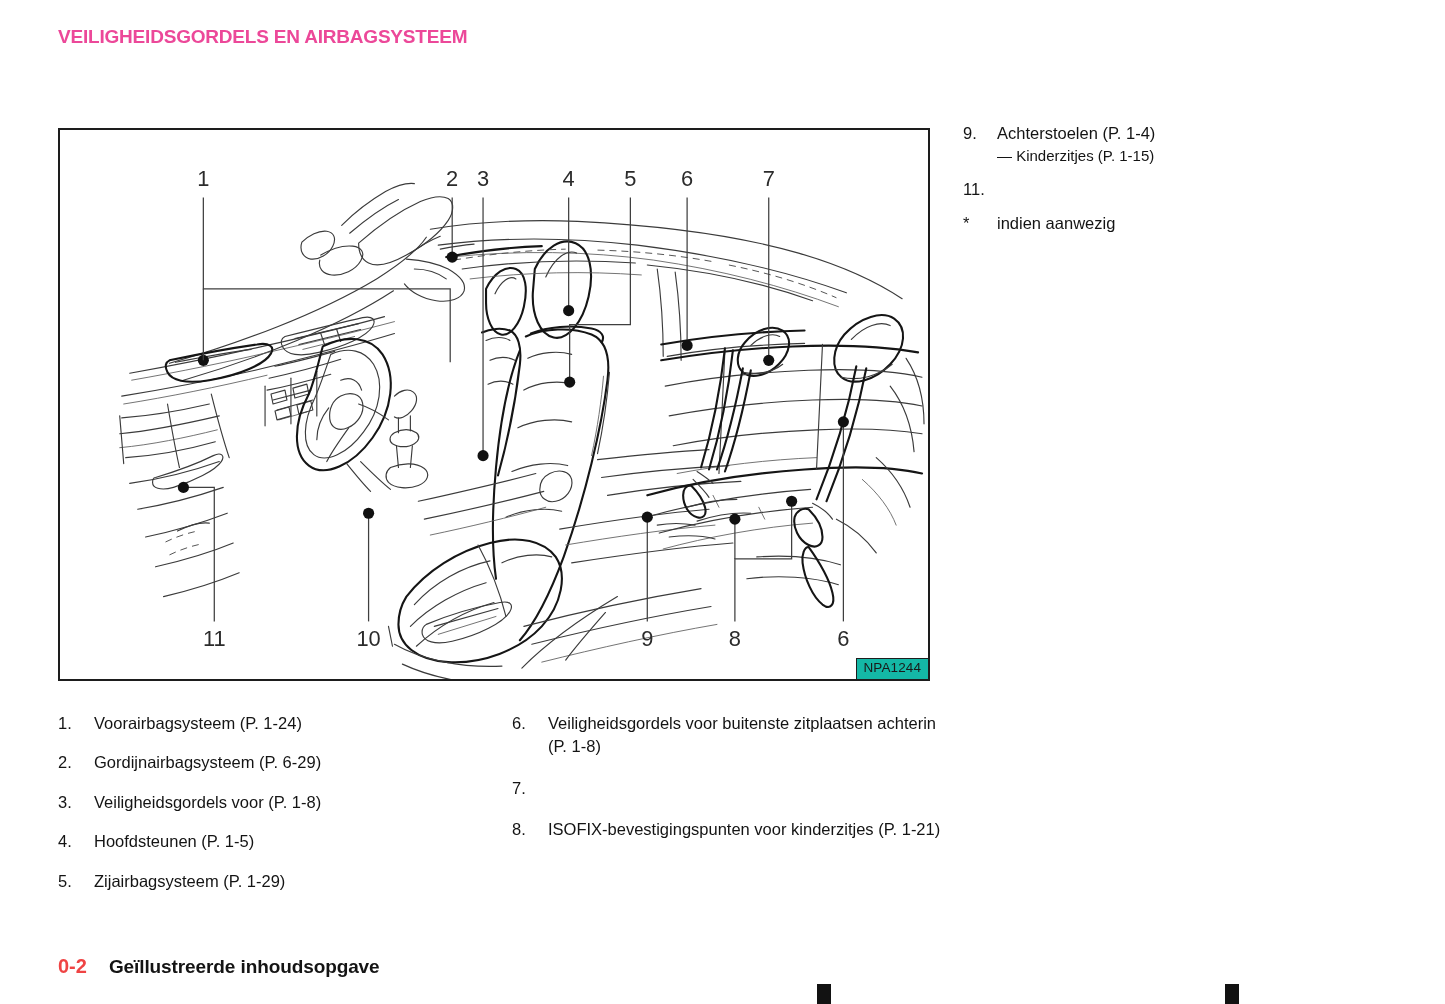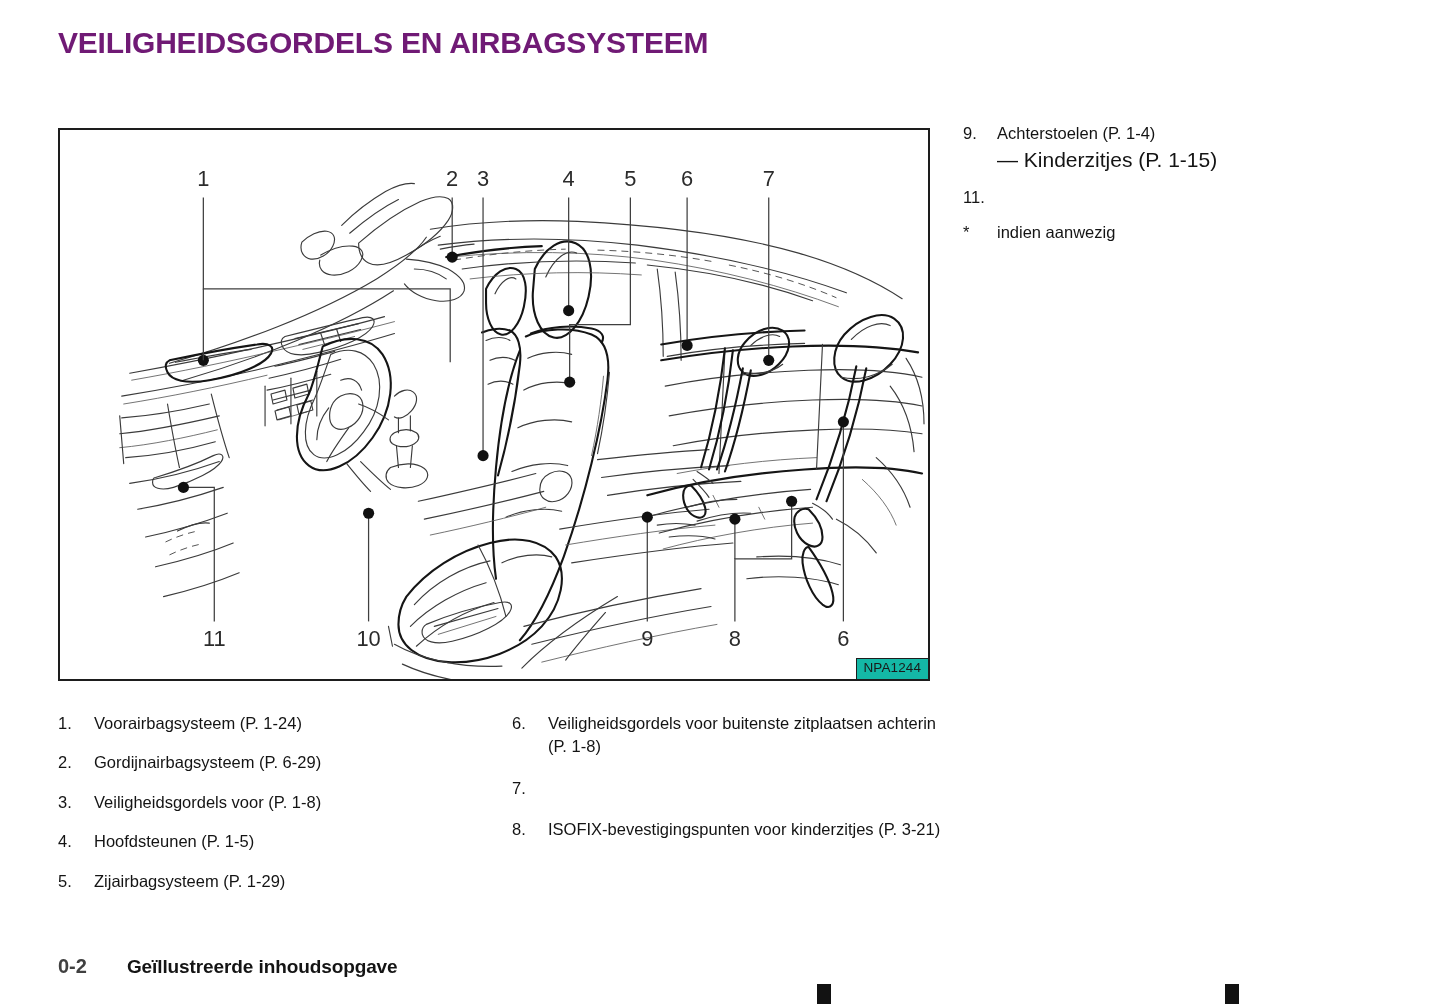--- a/index.html
+++ b/index.html
@@ -15,24 +15,24 @@
     font-family: "Liberation Sans", sans-serif;
     color: #1a1a1a;
     overflow: hidden;
   }
 
   
   .page-title {
     position: absolute;
     left: 58px;
     top: 26px;
-    font-size: 30px;
+    font-size: 19px;
     font-weight: bold;
     letter-spacing: -0.2px;
-    color: #701a75;
+    color: #ec4899;
     white-space: nowrap;
   }
 
   
   .figure-frame {
     position: absolute;
     left: 58px;
     top: 128px;
     width: 872px;
     height: 553px;
@@ -75,21 +75,21 @@
     font-size: 16.5px;
     line-height: 1.42;
     color: #141414;
   }
   .legend-text {
     font-size: 16.5px;
     line-height: 1.42;
     color: #141414;
   }
   .legend-sub {
-    font-size: 21px;
+    font-size: 15px;
     line-height: 1.42;
     color: #141414;
     display: block;
   }
 
   
   #legend-right {
     left: 963px;
     top: 122px;
     width: 460px;
@@ -119,22 +119,22 @@
   .footer {
     position: absolute;
     left: 58px;
     top: 955px;
     display: flex;
     align-items: baseline;
   }
   .footer-page {
     font-size: 20px;
     font-weight: bold;
-    color: #404040;
-    margin-right: 40px;
+    color: #ef4444;
+    margin-right: 22px;
     letter-spacing: 0px;
   }
   .footer-label {
     font-size: 19px;
     font-weight: bold;
     color: #141414;
     letter-spacing: -0.1px;
   }
 
   
@@ -537,21 +537,21 @@
 <div class="legend" id="legend-bottom-right">
   <div class="legend-item">
     <span class="legend-num">6.</span>
     <span class="legend-text">Veiligheidsgordels voor buitenste zitplaatsen achterin (P. 1-8)</span>
   </div>
   <div class="legend-item">
     <span class="legend-num">7.</span>
   </div>
   <div class="legend-item">
     <span class="legend-num">8.</span>
-    <span class="legend-text">ISOFIX-bevestigingspunten voor kinderzitjes (P. 3-21)</span>
+    <span class="legend-text">ISOFIX-bevestigingspunten voor kinderzitjes (P. 1-21)</span>
   </div>
 </div>
 
 <div class="footer">
   <span class="footer-page">0-2</span>
   <span class="footer-label">Geïllustreerde inhoudsopgave</span>
 </div>
 
 <div class="tab-marker" id="tab-marker-1"></div>
 <div class="tab-marker" id="tab-marker-2"></div>

